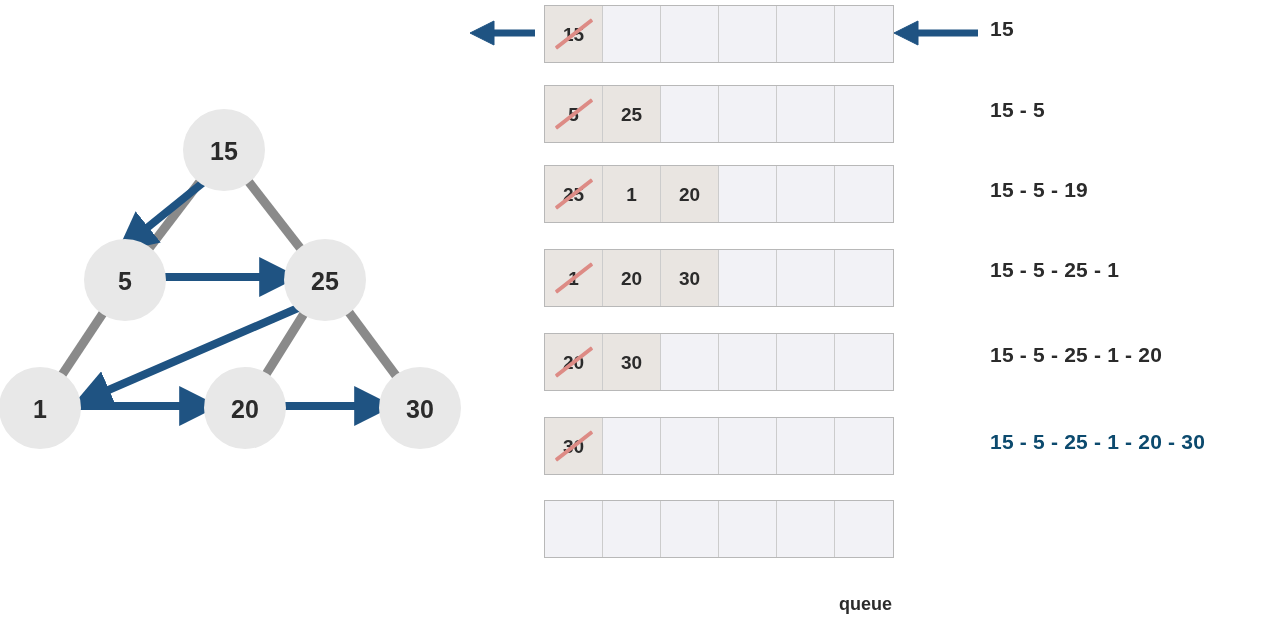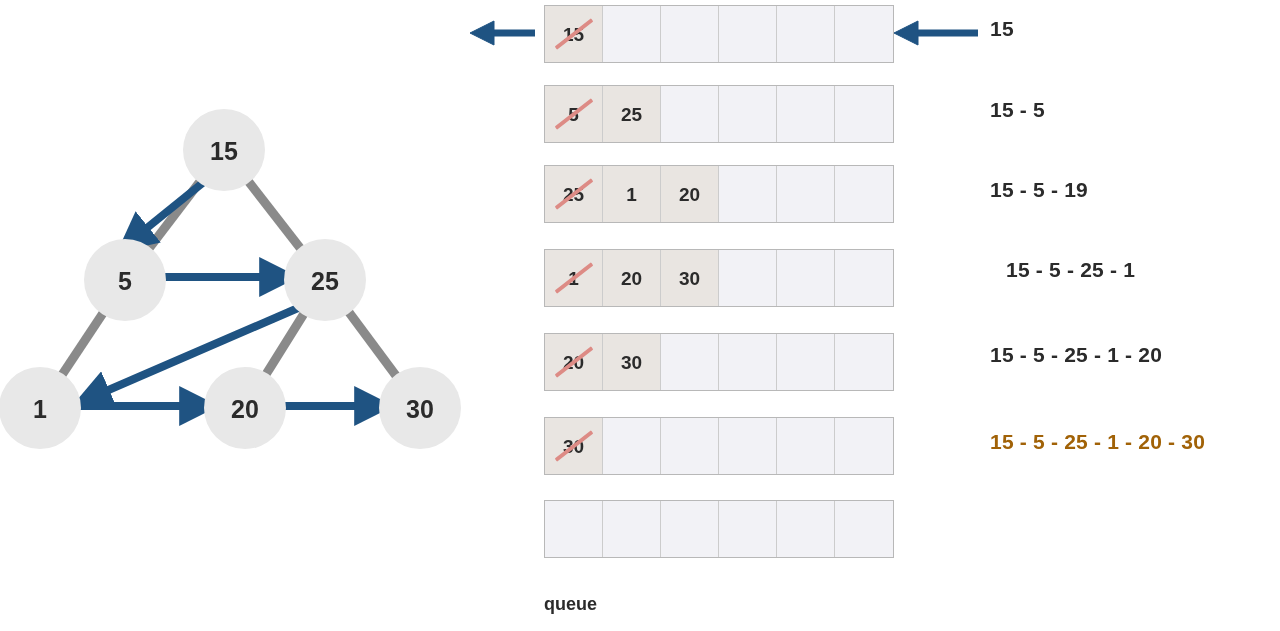--- a/index.html
+++ b/index.html
@@ -108,29 +108,29 @@
   
   .seq-label {
     position: absolute;
     left: 990px;
     font-size: 21px;
     font-weight: bold;
     color: #2b2b2b;
     white-space: nowrap;
     letter-spacing: 0.2px;
   }
-  .seq-label.highlight { color: #a16207; }
+  .seq-label.highlight { color: #0c4a6e; }
 
   
   #queue-caption {
     position: absolute;
     left: 544px;
     width: 348px;
     top: 594px;
-    text-align: left;
+    text-align: right;
     font-size: 18px;
     font-weight: bold;
     color: #2b2b2b;
     pointer-events: auto;
   }
 
   
   #top-arrows {
     position: absolute;
     left: 0;
@@ -274,21 +274,21 @@
       <div class="cell">
         <span class="cell-text"></span>
       </div>
       <div class="cell">
         <span class="cell-text"></span>
       </div>
       <div class="cell">
         <span class="cell-text"></span>
       </div>
     </div>
-    <div class="seq-label" style="top: 258px; margin-left: 16px;">15 - 5 - 25 - 1</div>
+    <div class="seq-label" style="top: 258px;">15 - 5 - 25 - 1</div>
     <div class="queue-row" style="top: 333px; height: 58px;">
       <div class="cell filled">
         <span class="cell-text">20</span>
         <span class="strike"></span>
       </div>
       <div class="cell filled">
         <span class="cell-text">30</span>
       </div>
       <div class="cell">
         <span class="cell-text"></span>

